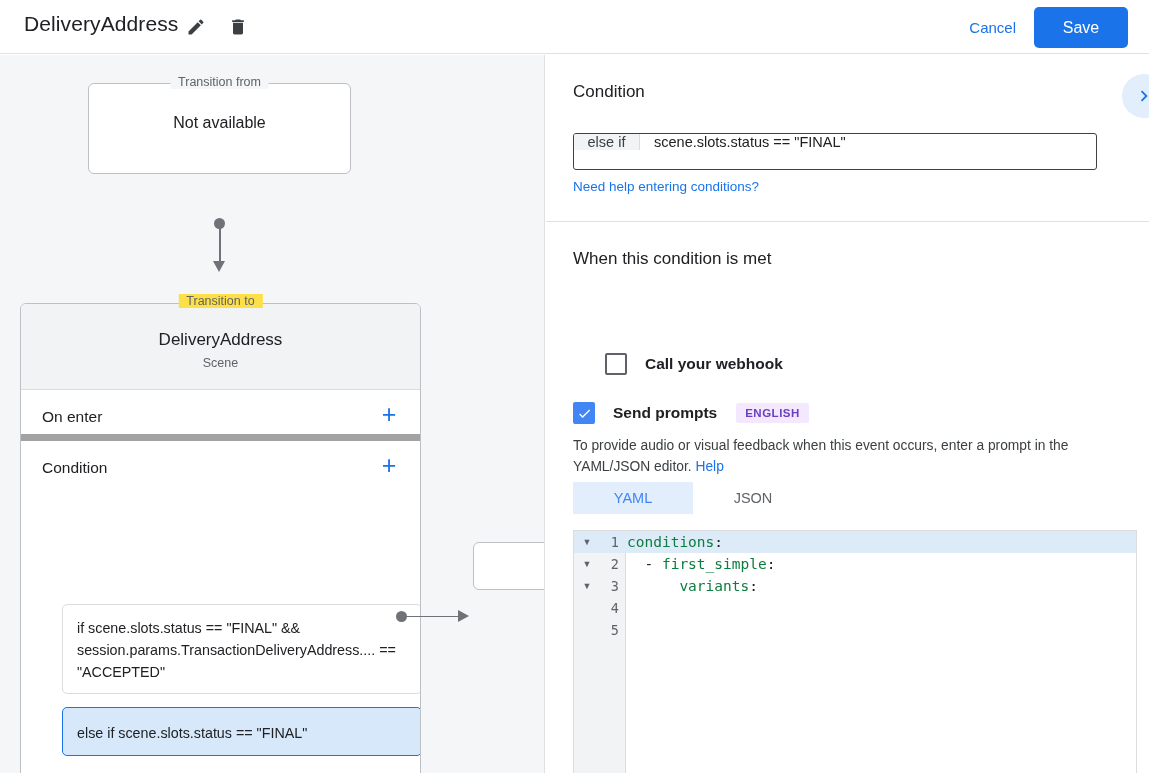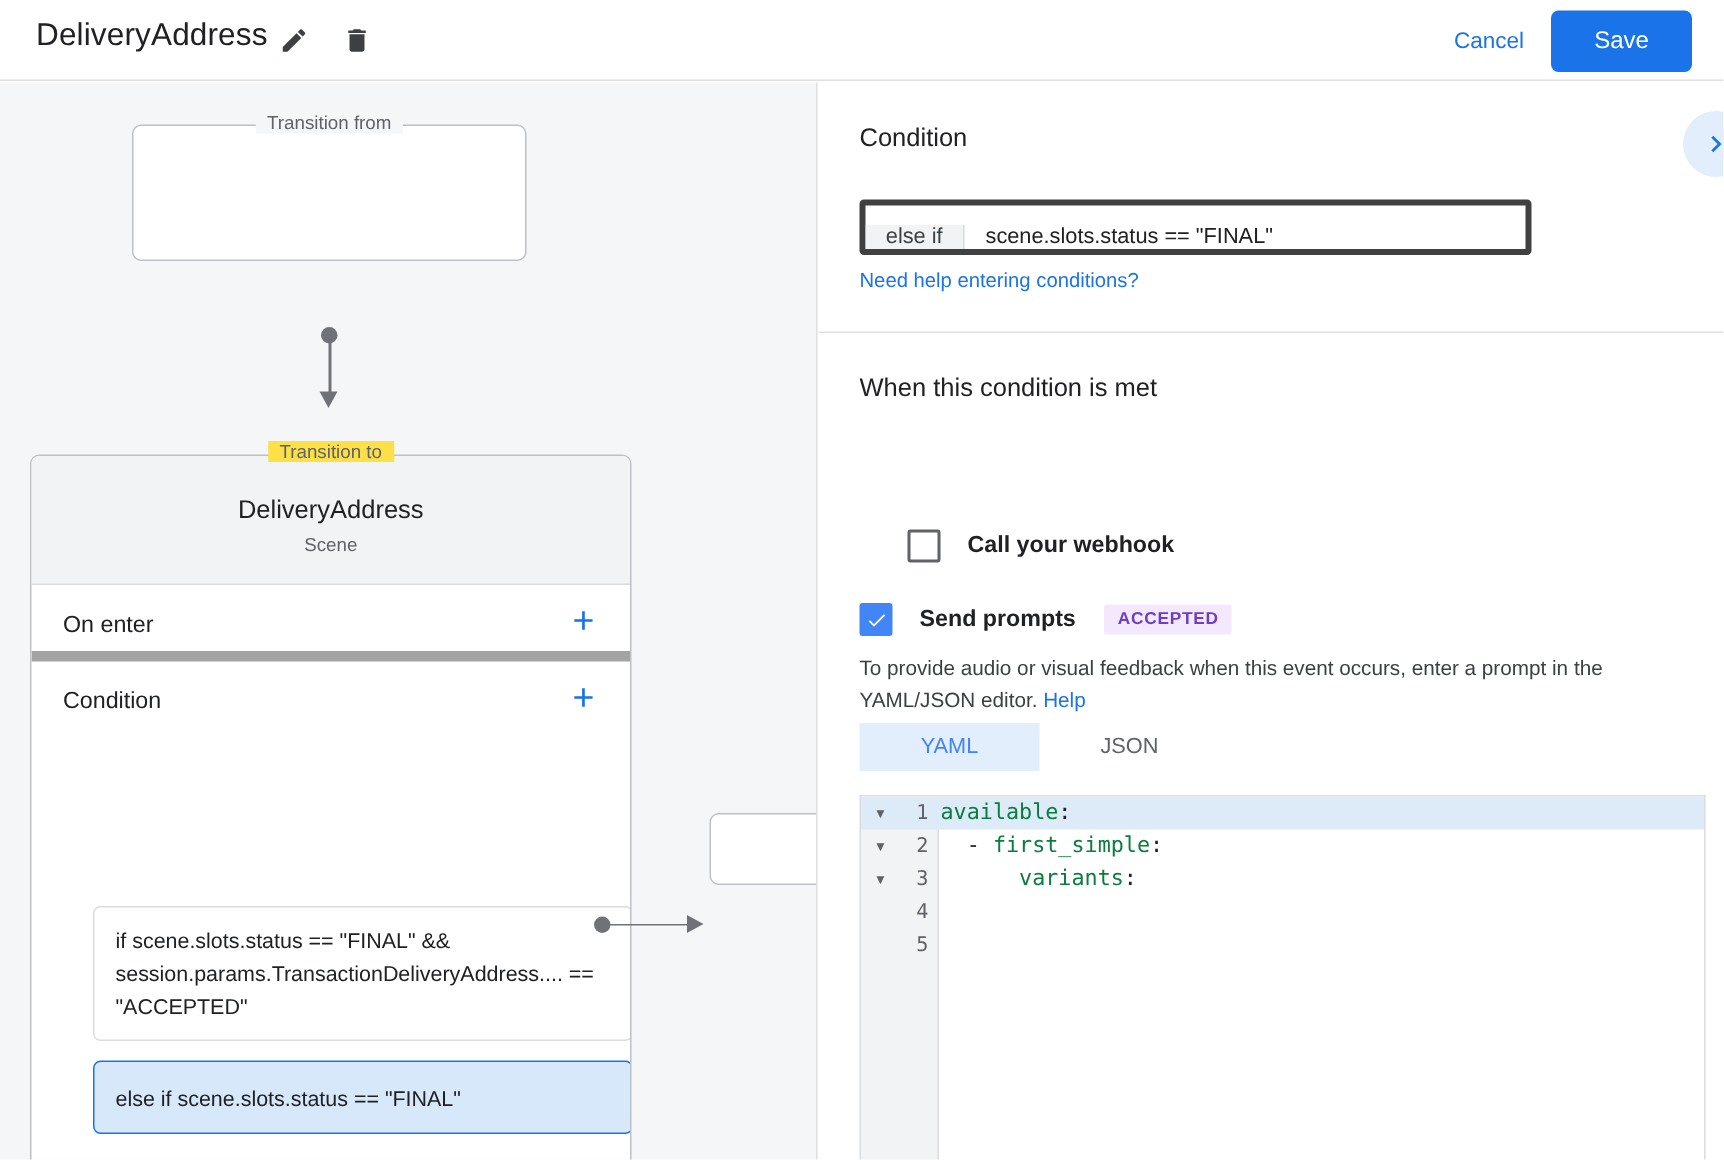--- a/index.html
+++ b/index.html
@@ -204,24 +204,24 @@
   .expand-btn {
     position: absolute; left: 576px; top: 19px;
     width: 44px; height: 44px;
     background: #e3eefc;
     border-radius: 22px;
     display: flex; align-items: center; justify-content: center;
     cursor: pointer;
   }
   .cond-row {
     position: absolute; left: 27px; top: 78px;
-    width: 448px; height: 37px;
-    border: 4px solid #404040;
+    width: 524px; height: 37px;
+    border: 1px solid #404040;
     border-radius: 3px;
-    display: flex; align-items: flex-end;
+    display: flex; align-items: flex-start;
     overflow: hidden;
     background: #ffffff;
   }
   .cond-prefix {
     width: 66px;
     background: #f1f3f4;
     border-right: 1px solid #dadce0;
     display: flex; align-items: center; justify-content: center;
     font-size: 14.5px; color: #3c4043;
   }
@@ -345,20 +345,21 @@
   </div>
 
   <button class="cancel-btn">Cancel</button>
   <button class="save-btn">Save</button>
 </div>
 
 <div class="canvas">
 
   <div class="fs-card" id="node-from">
     <div class="fs-legend">Transition from</div>
+    <div class="node-title">Not available</div>
   </div>
 
   <div class="conn-dot" id="dot-1"></div>
   <div class="conn-line-v"></div>
   <div class="conn-arrow-down"></div>
 
   <div id="node-to">
     <div class="scene-head">
       <div class="scene-name">DeliveryAddress</div>
       <div class="scene-sub">Scene</div>
@@ -416,39 +417,39 @@
       <div class="cb-label">Call your webhook</div>
     </div>
 
     <div class="cb-row" id="row-prompts">
       <div class="cbox checked">
         <svg width="15" height="15" viewBox="0 0 24 24" fill="#ffffff" aria-hidden="true">
           <path d="M9 16.17 4.83 12l-1.42 1.41L9 19 21 7l-1.41-1.41z"></path>
         </svg>
       </div>
       <div class="cb-label">Send prompts</div>
-      <div class="lang-badge">ACCEPTED</div>
+      <div class="lang-badge">ENGLISH</div>
     </div>
 
     <div class="met-desc">
       <span>To provide audio or visual feedback when this event occurs, enter a prompt in the YAML/JSON editor. </span><a>Help</a>
     </div>
 
     <div class="tabs">
       <div class="tab active">YAML</div>
       <div class="tab">JSON</div>
     </div>
 
     <div class="editor">
       <div class="ed-gutter"></div>
       <div class="ed-rows" id="editor-rows">
           <div class="ed-row hl">
             <div class="ed-fold">▼</div>
             <div class="ed-num">1</div>
-            <div class="ed-code"><span class="p"></span><span class="k">available</span><span class="p">:</span><span class="v"></span></div>
+            <div class="ed-code"><span class="p"></span><span class="k">conditions</span><span class="p">:</span><span class="v"></span></div>
           </div>
           <div class="ed-row">
             <div class="ed-fold">▼</div>
             <div class="ed-num">2</div>
             <div class="ed-code"><span class="p">  - </span><span class="k">first_simple</span><span class="p">:</span><span class="v"></span></div>
           </div>
           <div class="ed-row">
             <div class="ed-fold">▼</div>
             <div class="ed-num">3</div>
             <div class="ed-code"><span class="p">      </span><span class="k">variants</span><span class="p">:</span><span class="v"></span></div>

